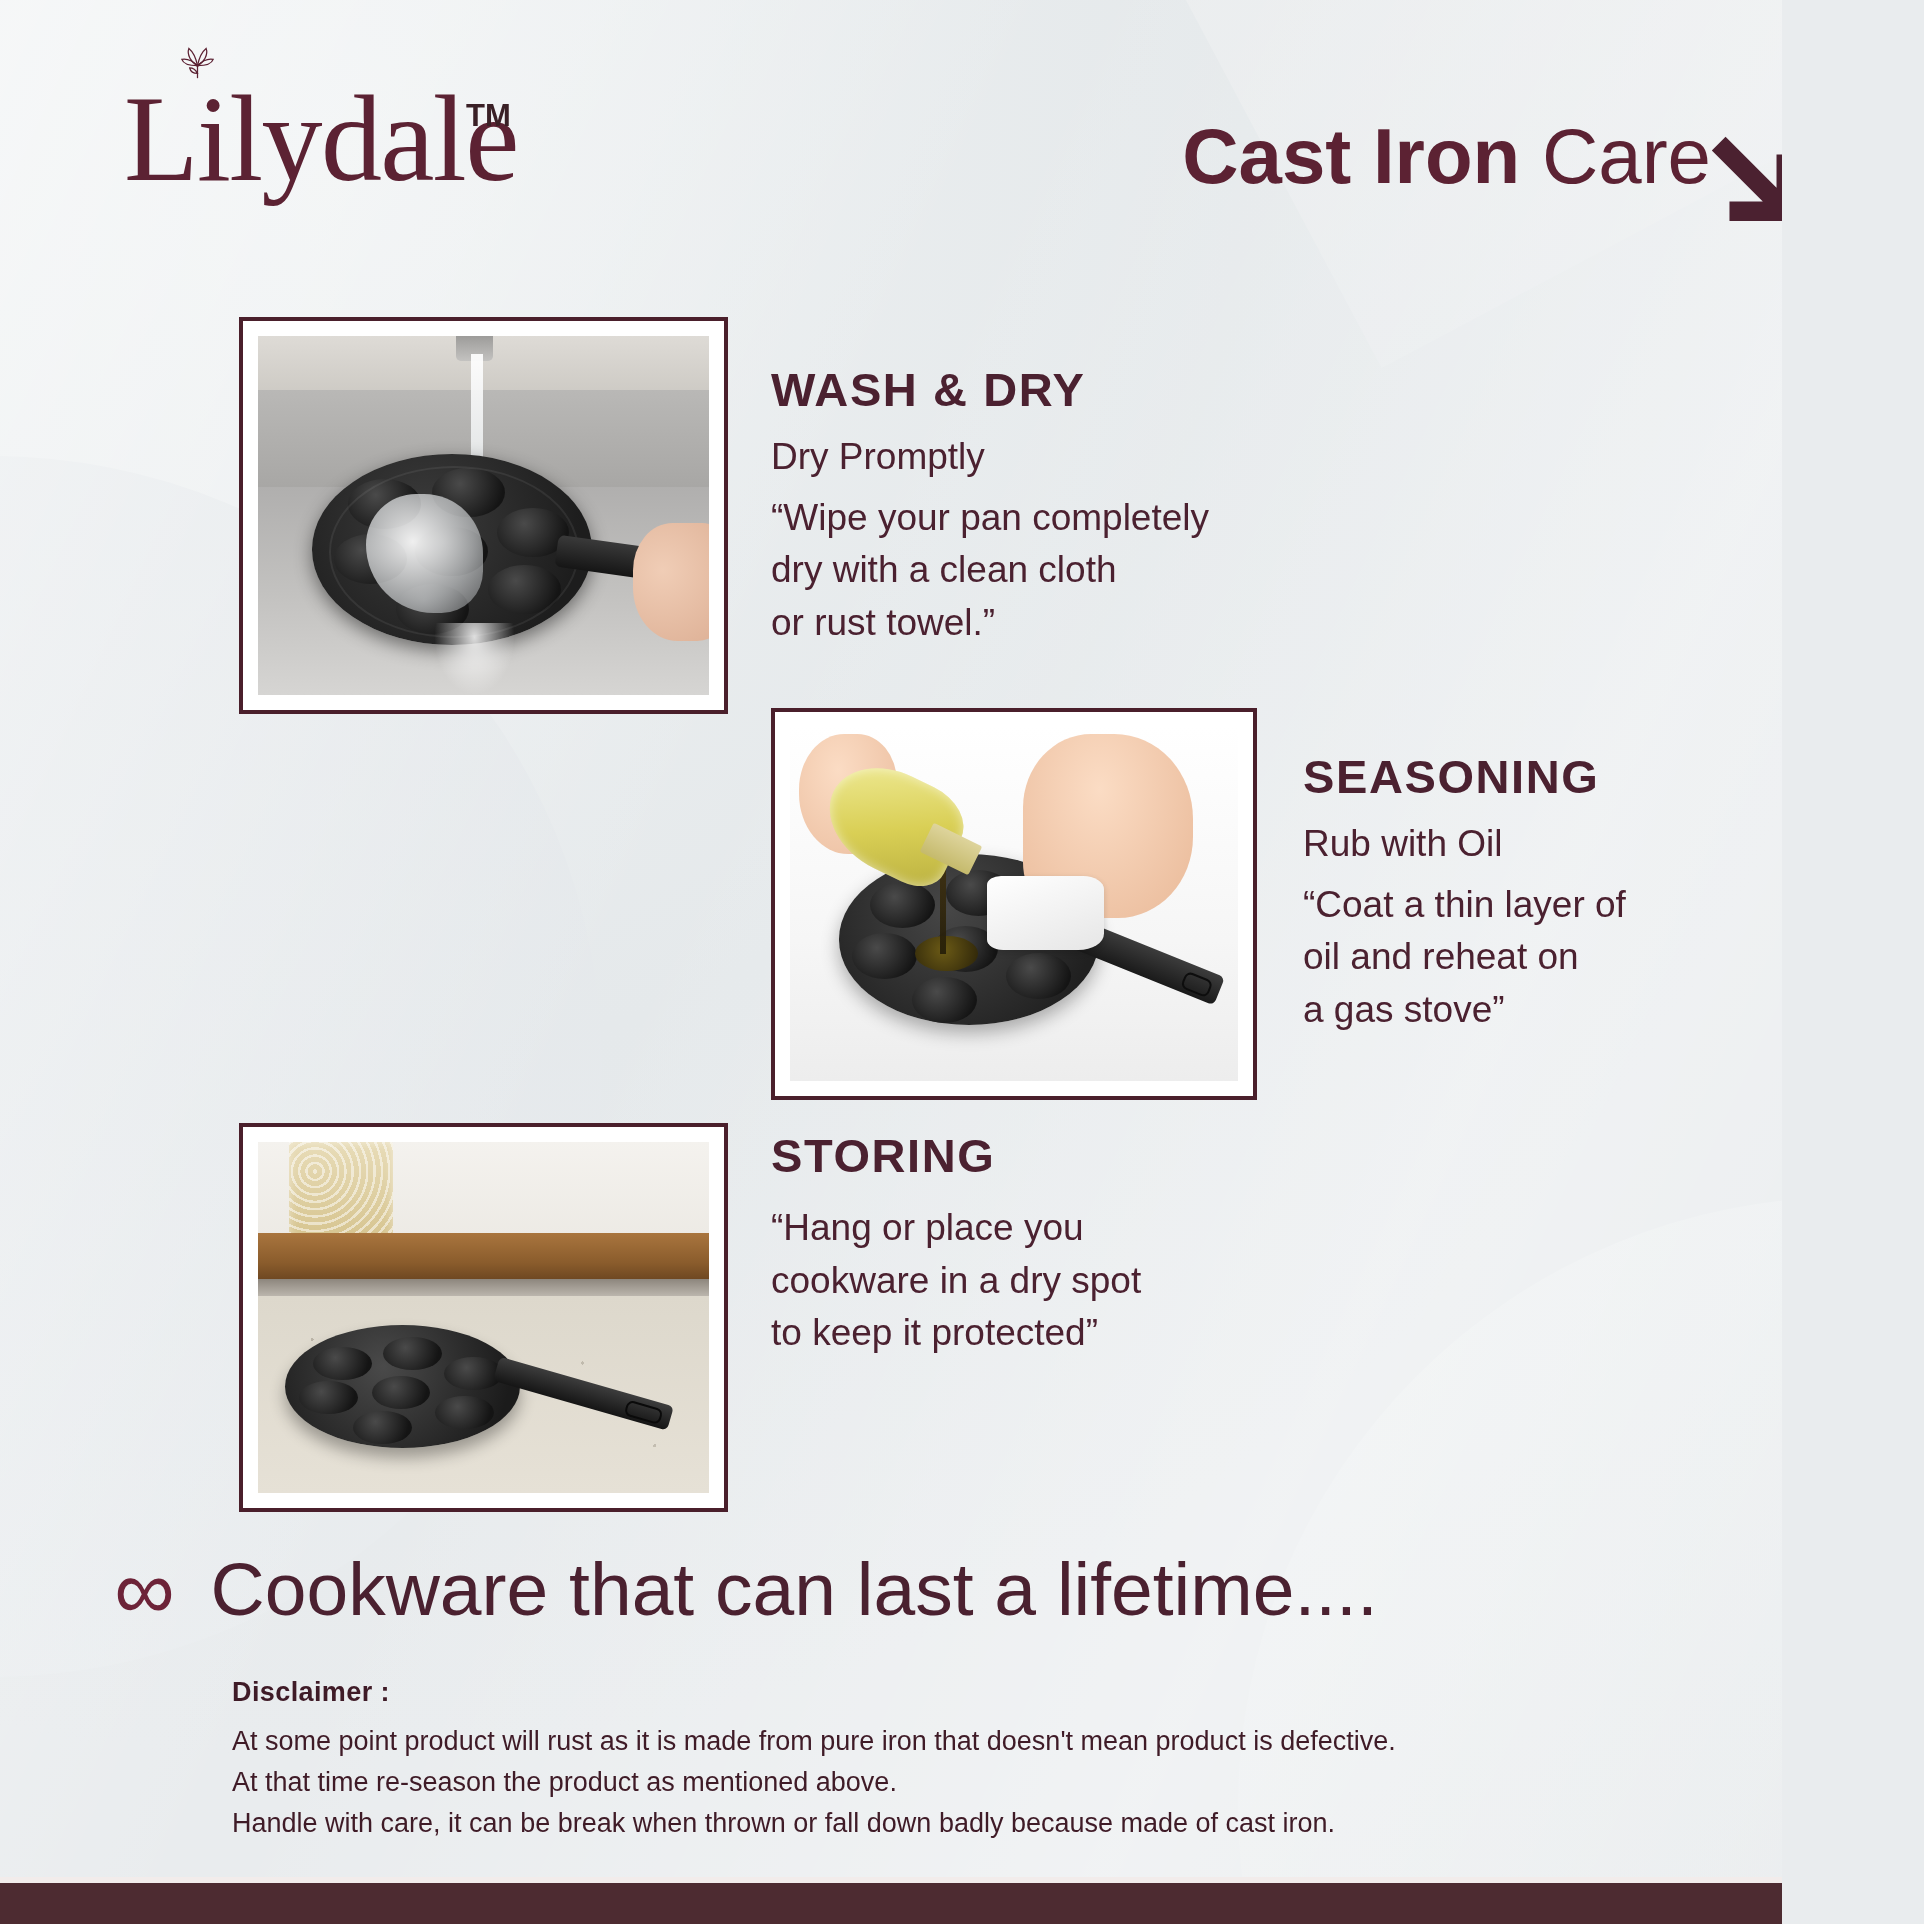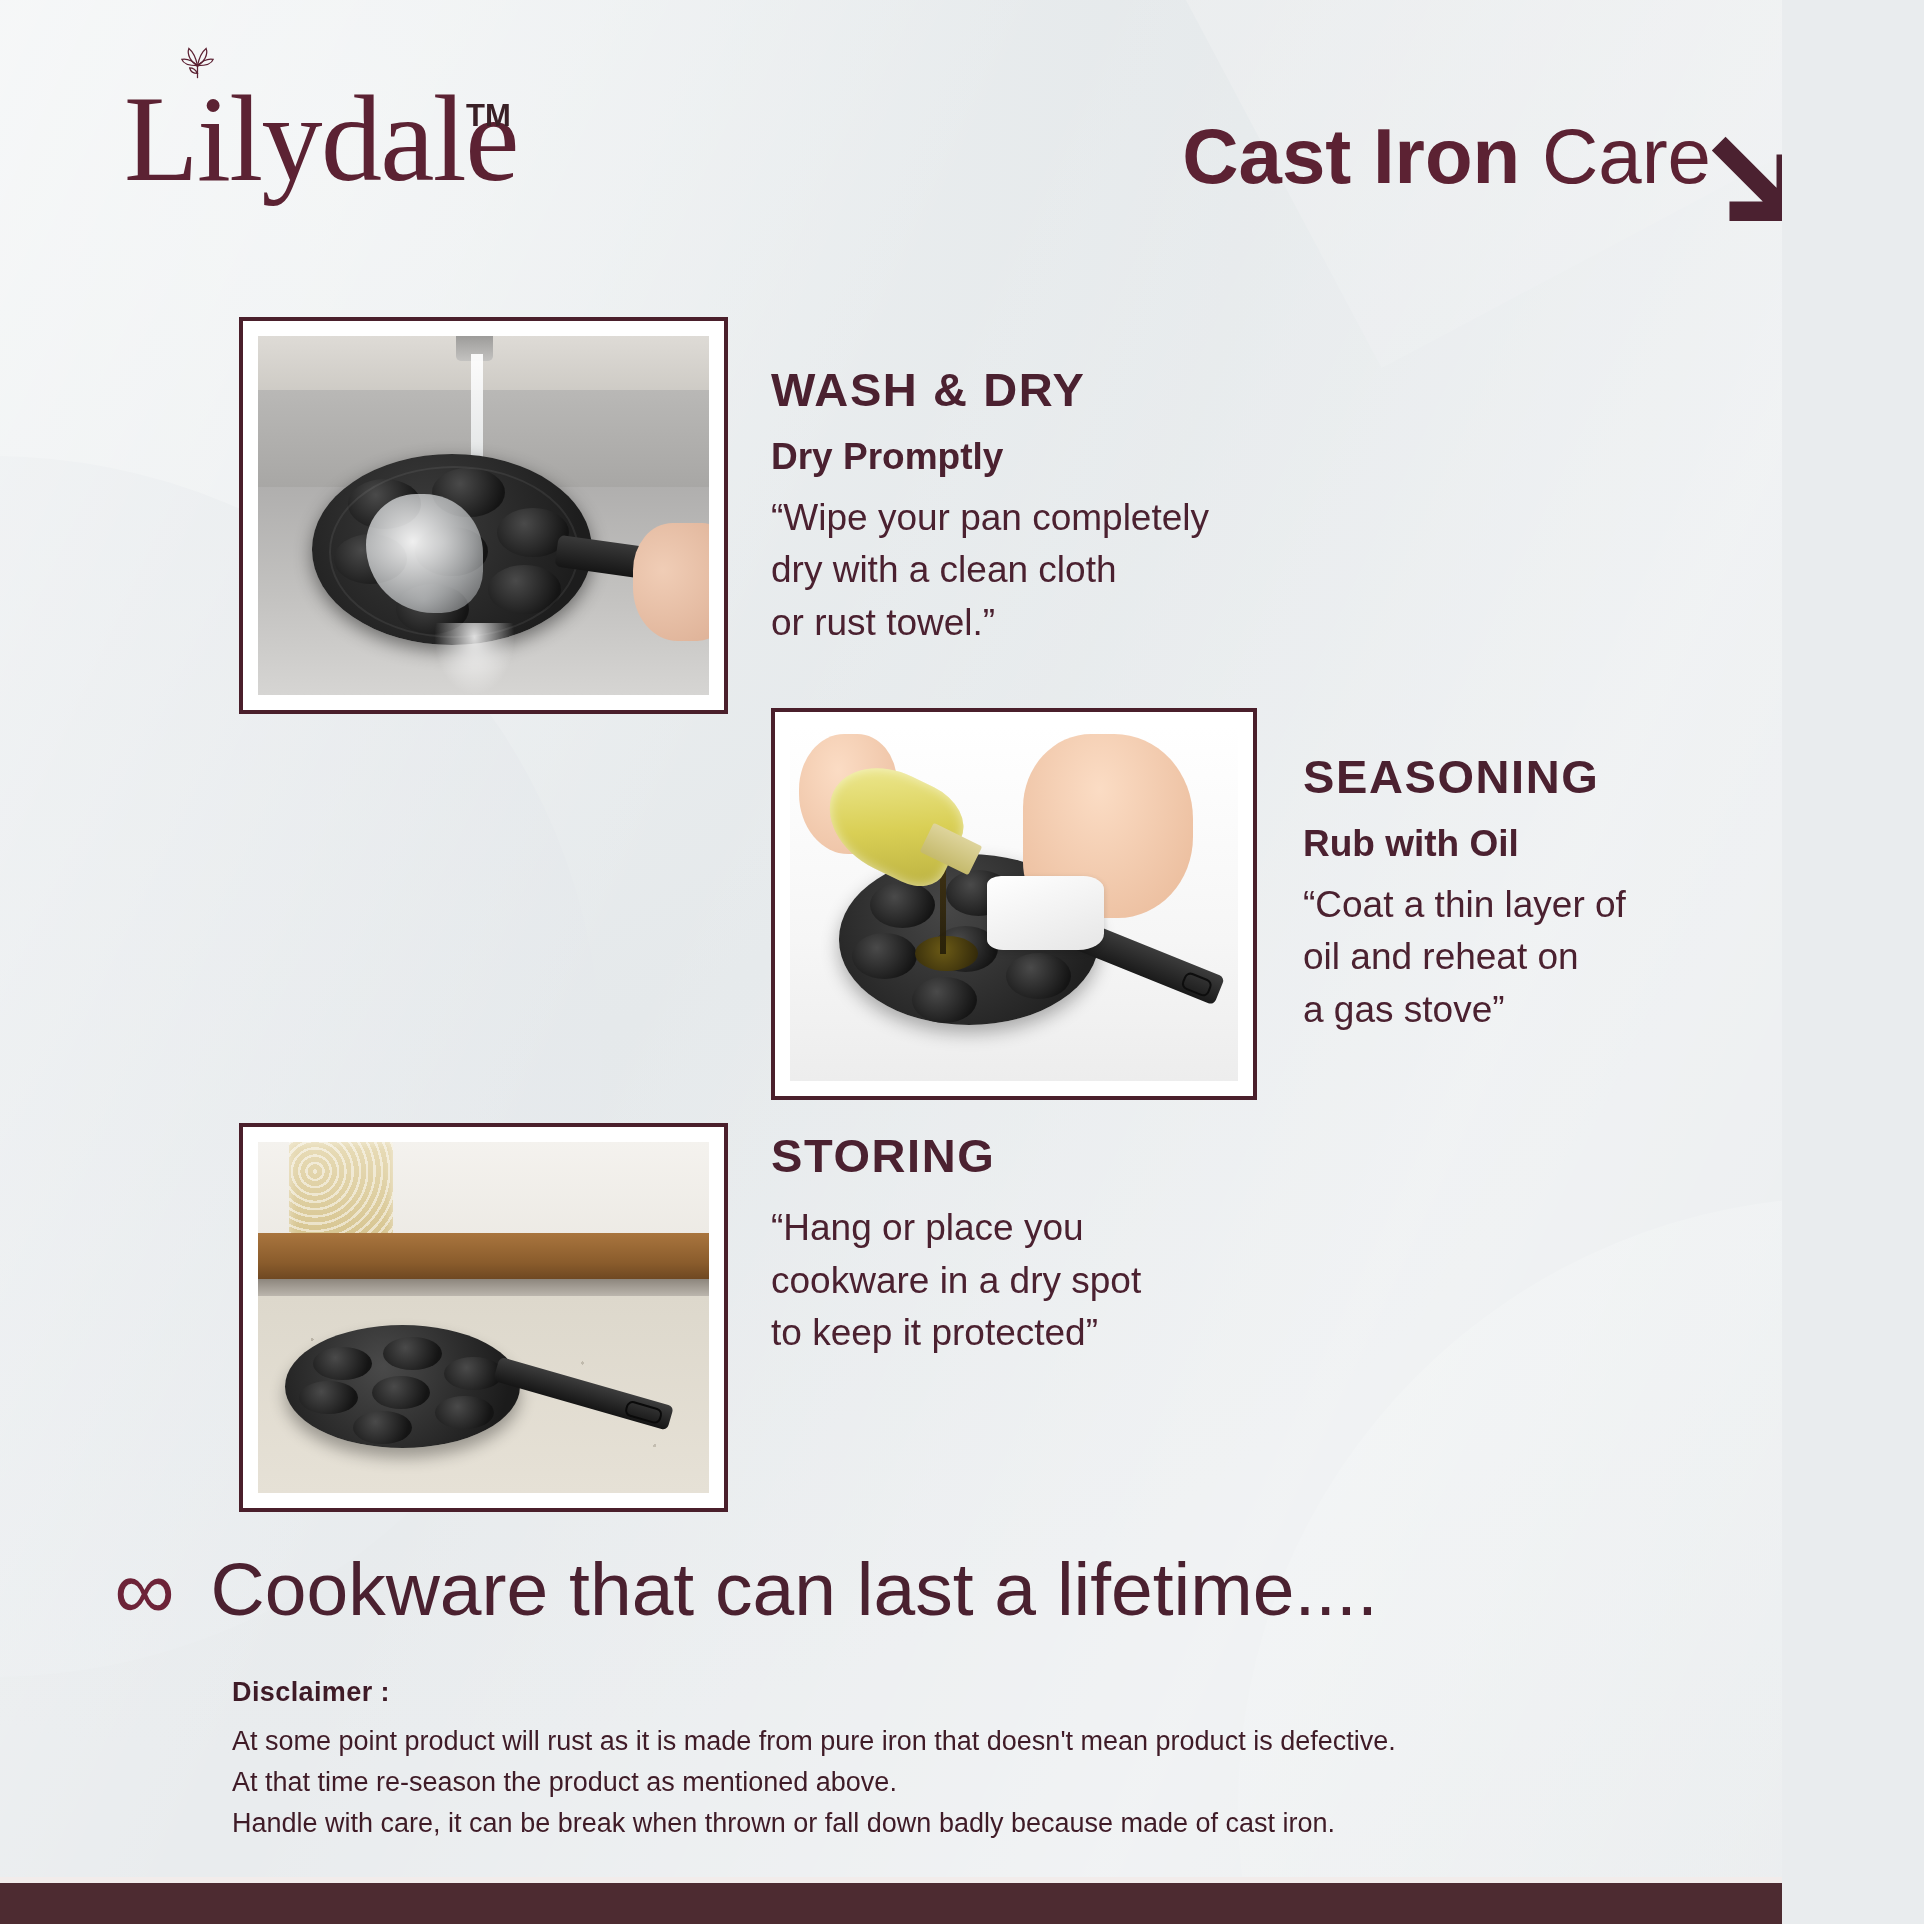--- a/index.html
+++ b/index.html
@@ -170,21 +170,21 @@
   .ph-store .handle::after{content:"";position:absolute;right:5%;top:24%;width:18%;height:50%;
     border-radius:6.5px;border:2.4px solid #0a0a0a;}
 
   
   .block{position:absolute;color:#4b2130;}
   .block .kicker{
     font-size:47px;font-weight:bold;letter-spacing:1.6px;margin:0 0 23px 0;
     color:#4b2130;line-height:1;
   }
   .block .sub{
-    font-size:37px;font-weight:bold;margin:0 0 13px 0;color:#4b2130;line-height:1.15;
+    font-size:37px;font-weight:normal;margin:0 0 13px 0;color:#4b2130;line-height:1.15;
   }
   .block .quote{
     font-size:37px;font-weight:normal;margin:0;color:#4b2130;line-height:1.42;
   }
   #block-wash{left:771px;top:366px;width:570px;}
   #block-season{left:1303px;top:753px;width:554px;text-align:left;}
   #block-store{left:771px;top:1132px;width:570px;}
 
   
   #tagline{

